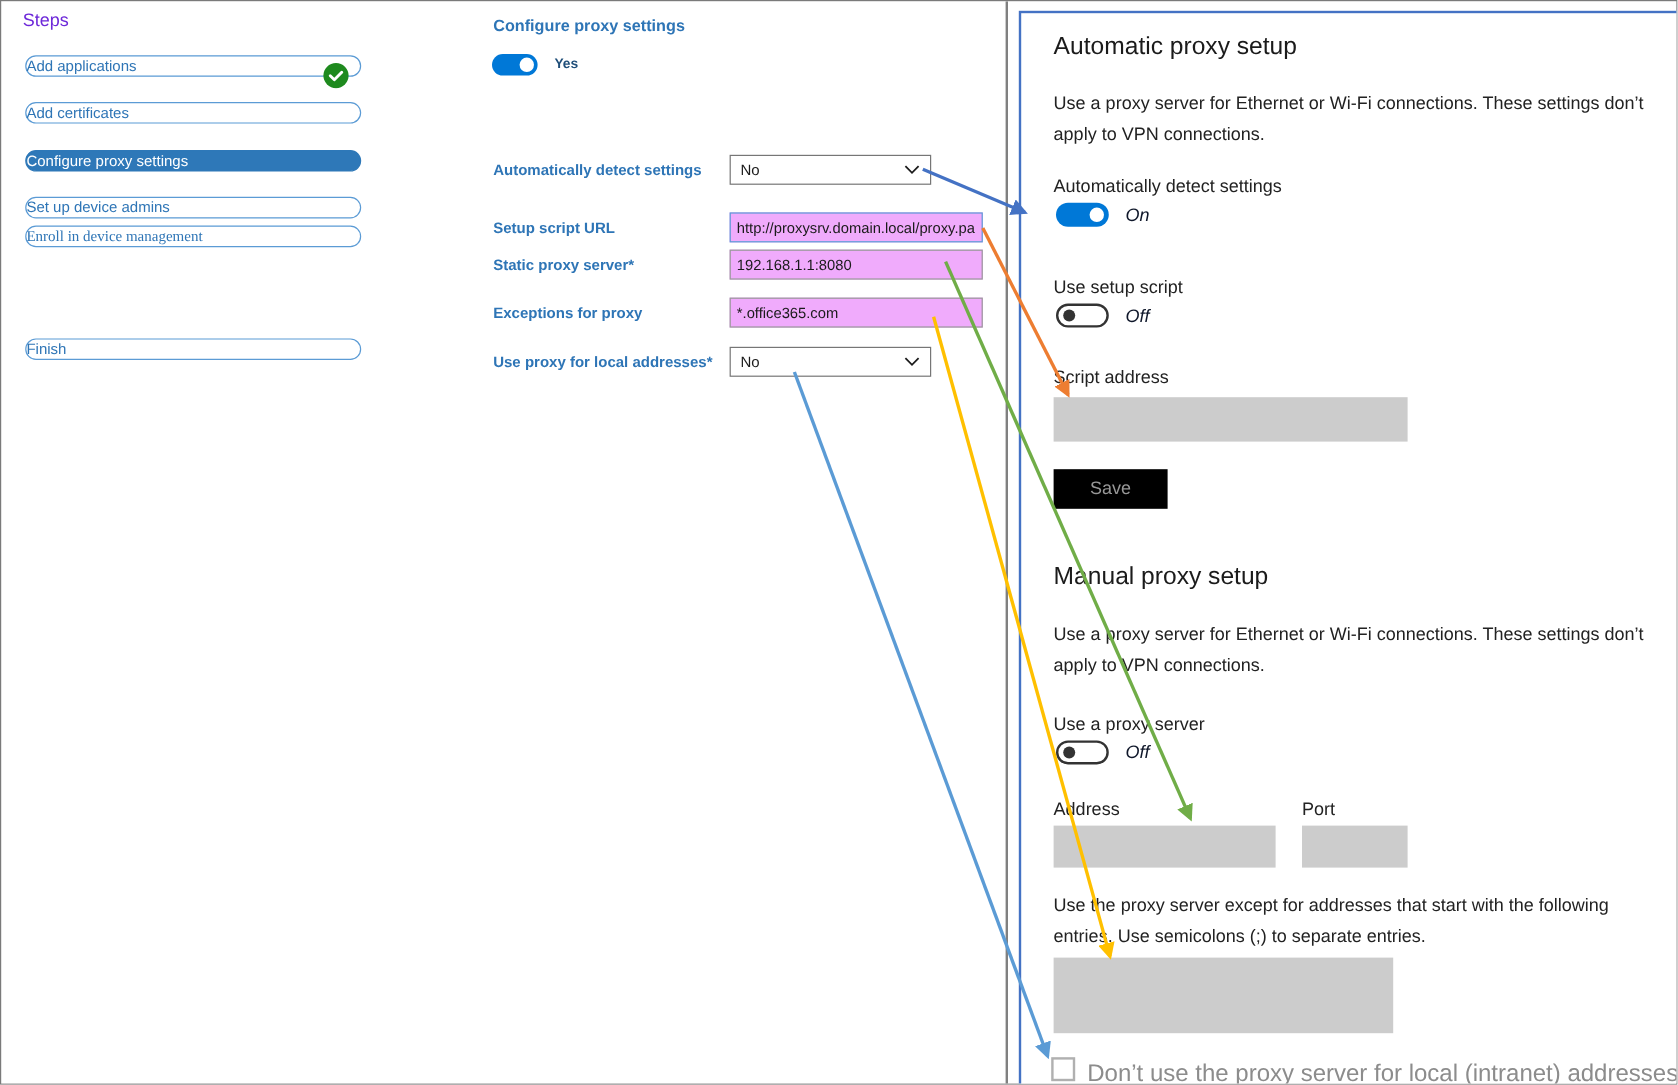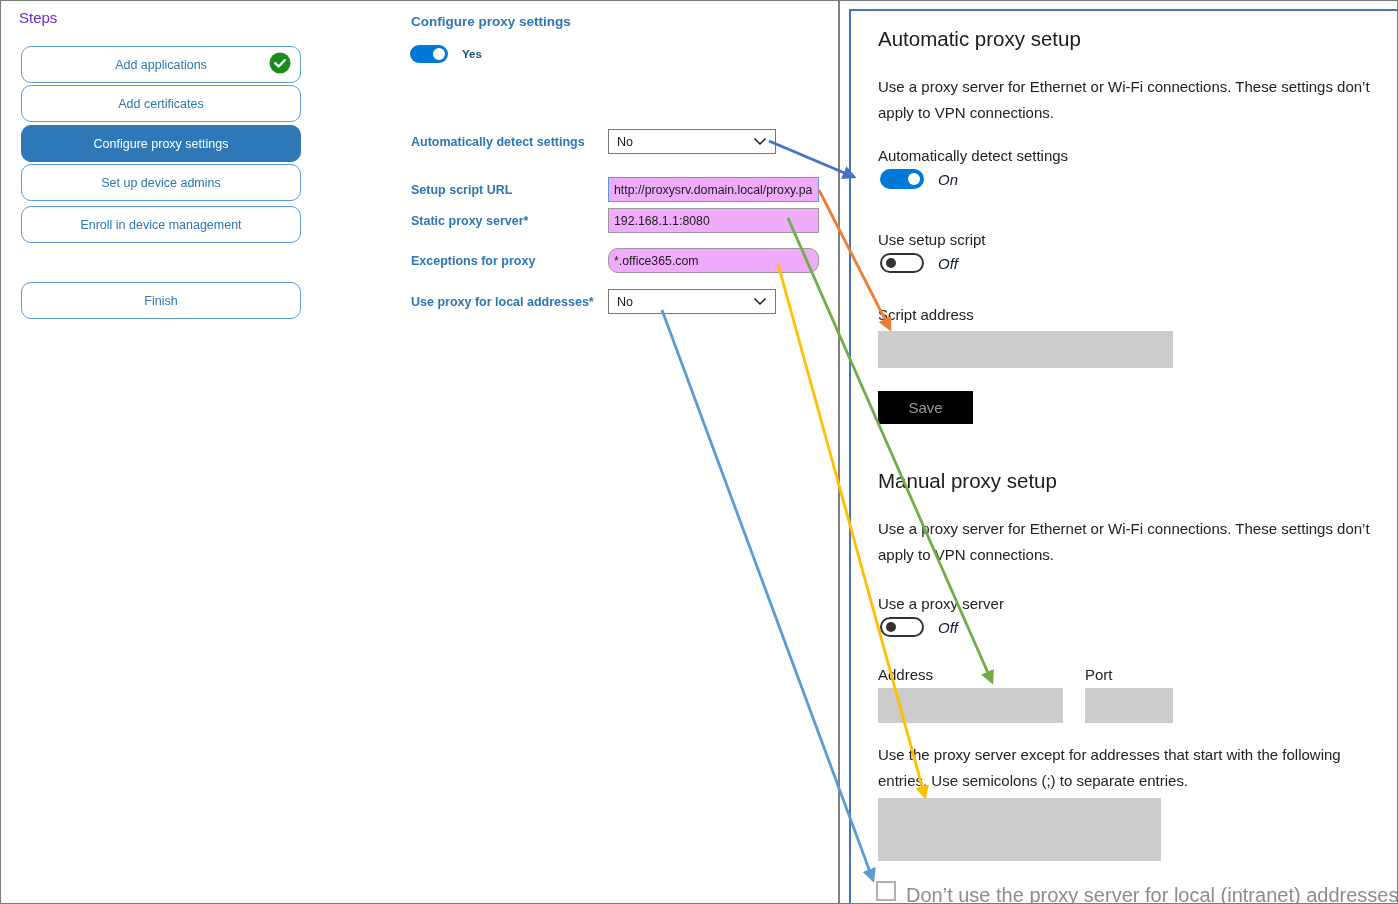--- a/index.html
+++ b/index.html
@@ -14,26 +14,26 @@
     font-family: "Liberation Sans", sans-serif;
     color: #1b1b1b;
   }
 
   
   .steps-title {
     position: absolute; left: 18px; top: 8px;
     font-size: 15px; font-weight: normal; color: #6d28d9;
   }
   .step-btn {
-    position: absolute; left: 20px; width: 280px; height: 37px;
+    position: absolute; left: 20px; width: 280px; height: 18px;
     border: 1.4px solid #5B9BD5; border-radius: 10px;
     background: #fff; color: #2E75B6;
     font-family: "Liberation Sans", sans-serif;
     font-size: 12.5px; text-align: center; cursor: pointer;
-    display: flex; align-items: center; justify-content: center;
+    display: flex; align-items: center; 
   }
   .step-btn.selected { background: #2E78B8; border-color: #2E78B8; color: #fff; }
   .step-check {
     position: absolute; right: 9px; top: 5px; width: 22px; height: 22px;
   }
 
   
   .wiz-title {
     position: absolute; left: 410px; top: 13px;
     font-size: 13.5px; font-weight: bold; color: #2E75B6;
@@ -138,21 +138,21 @@
   </button>
 
   <button class="step-btn selected" style="top:124px;">
     <span>Configure proxy settings</span>
   </button>
 
   <button class="step-btn" style="top:163px;">
     <span>Set up device admins</span>
   </button>
 
-  <button class="step-btn" style="top:205px;">
+  <button class="step-btn" style="top:187px;font-family:Liberation Serif, serif;">
     <span>Enroll in device management</span>
   </button>
 
 
   <button class="step-btn" style="top:281px;">
     <span>Finish</span>
   </button>
 
   <div class="wiz-title">Configure proxy settings</div>
 
@@ -171,21 +171,21 @@
     </span>
   </div>
 
   <div class="wiz-label" style="top:182px;">Setup script URL</div>
   <input class="wiz-input focused" style="top: 176px;" value="http://proxysrv.domain.local/proxy.pa">
 
   <div class="wiz-label" style="top:213px;">Static proxy server*</div>
   <input class="wiz-input" style="top: 207px;" value="192.168.1.1:8080">
 
   <div class="wiz-label" style="top:253px;">Exceptions for proxy</div>
-  <input class="wiz-input" style="top: 247px; border-radius: 10px;" value="*.office365.com">
+  <input class="wiz-input" style="top: 247px;" value="*.office365.com">
 
   <div class="wiz-label" style="top:294px;">Use proxy for local addresses*</div>
   <div class="wiz-select" style="top:288px;">
     <span>No</span>
     <span>
       <svg width="14" height="9" viewBox="0 0 14 9">
           <path d="M1.5 1.5 L7 7 L12.5 1.5" fill="none" stroke="#1b1b1b" stroke-width="1.5"></path>
         </svg>
     </span>
   </div>

